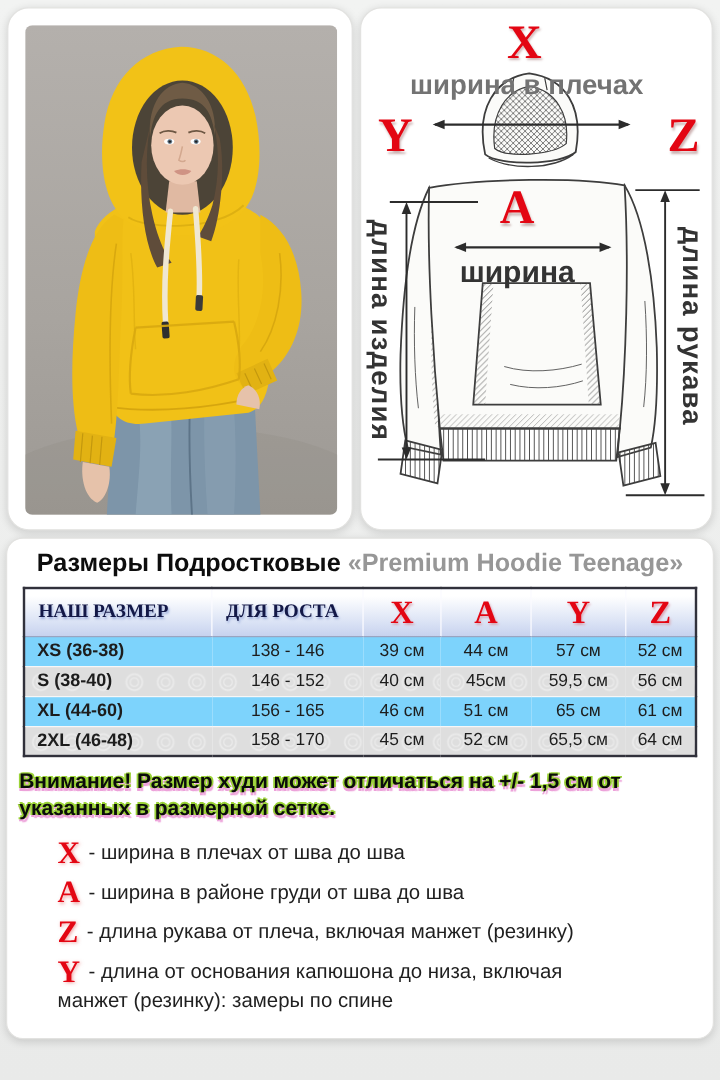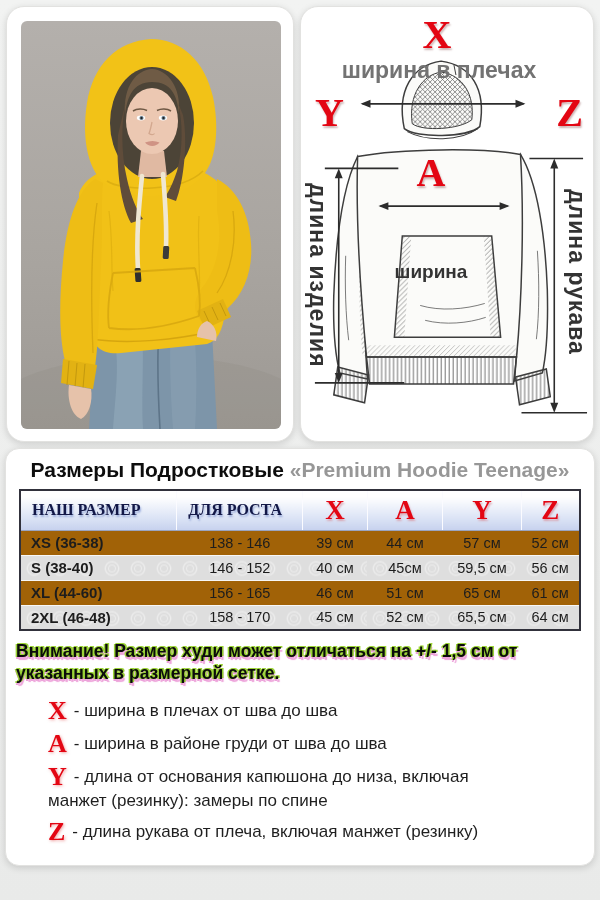--- a/index.html
+++ b/index.html
@@ -25,21 +25,21 @@
     color:#e30613; font-size:40px; line-height:1;
     text-shadow:1px 2px 2px rgba(90,0,0,.3);
   }
   #d-x { top:8px; left:0; width:100%; text-align:center; padding-right:20px; }
   #d-xlabel { top:50px; left:0; width:100%; text-align:center; padding-right:16px;
     font-size:23px; font-weight:bold; color:#737373; }
   #d-y { top:86px; left:14px; }
   #d-z { top:86px; right:10px; }
   #d-a { top:146px; left:0; width:100%; text-align:center; padding-right:32px; }
   #d-alabel { top:206px; left:0; width:100%; text-align:center; padding-right:32px;
-    font-size:19px; font-weight:bold; color:#333; line-height:1.12;margin-top:48px; }
+    font-size:25px; font-weight:bold; color:#333; line-height:1.12; }
   .d-vert {
     writing-mode:vertical-rl; font-size:23px; font-weight:bold; color:#333; letter-spacing:1px;
   }
   #d-left-label { left:3px; top:176px; }
   #d-right-label { right:3px; top:182px; }
 
   
   #info-card { left:5px; top:448px; width:590px; height:418px; border-radius:14px; }
   #size-title { margin-top:9px; text-align:center; font-size:21px; font-weight:bold; }
   #size-title .t-black { color:#0d0d0d; }
@@ -59,21 +59,21 @@
   }
   #size-table th.h-letter {
     font-family:"Liberation Serif","DejaVu Serif",serif; font-size:27px; font-weight:bold;
     color:#e30613; text-shadow:1px 2px 2px #d9a7b4;
   }
   #size-table td {
     height:25px; font-size:14.5px; color:#1d1d1d; text-align:center;
     border-top:1px solid #f7f7f7;
   }
   #size-table td.c-size { text-align:left; padding-left:10px; font-weight:bold; font-size:15px; }
-  #size-table tr.r-odd td { background:#a16207;margin-top:45px; }
+  #size-table tr.r-odd td { background:#7dd3fc;margin-top:45px; }
   #size-table tr.r-even td {
     background:#dedede;
     background-image:radial-gradient(circle 9px at 13px 13px, rgba(255,255,255,0) 5.5px, rgba(255,255,255,.45) 6.5px, rgba(255,255,255,0) 8px),
                      radial-gradient(circle 5px at 13px 13px, rgba(255,255,255,0) 2.5px, rgba(255,255,255,.4) 3.5px, rgba(255,255,255,0) 4.5px);
     background-size:26px 26px;
   }
   col.w1{width:28%} col.w2{width:22.5%} col.w3{width:11.5%} col.w4{width:13.5%} col.w5{width:14%} col.w6{width:10.5%}
 
   #warning {
     margin:9px 0 0 10px; width:552px;
@@ -294,16 +294,16 @@
         <td>64 см</td>
       </tr>
     </tbody>
   </table>
 
   <div id="warning">Внимание! Размер худи может отличаться на +/- 1,5 см от указанных в размерной сетке.</div>
 
   <div id="legend">
     <p class="legend-item"><span class="legend-letter">X</span><span>- ширина в плечах от шва до шва</span></p>
     <p class="legend-item"><span class="legend-letter">A</span><span>- ширина в районе груди от шва до шва</span></p>
+    <p class="legend-item"><span class="legend-letter">Z</span><span>- длина рукава от плеча, включая манжет (резинку)</span></p>
     <p class="legend-item"><span class="legend-letter">Y</span><span>- длина от основания капюшона до низа, включая манжет (резинку): замеры по спине</span></p>
-    <p class="legend-item"><span class="legend-letter">Z</span><span>- длина рукава от плеча, включая манжет (резинку)</span></p>
   </div>
 </div>
 
 </body></html>

